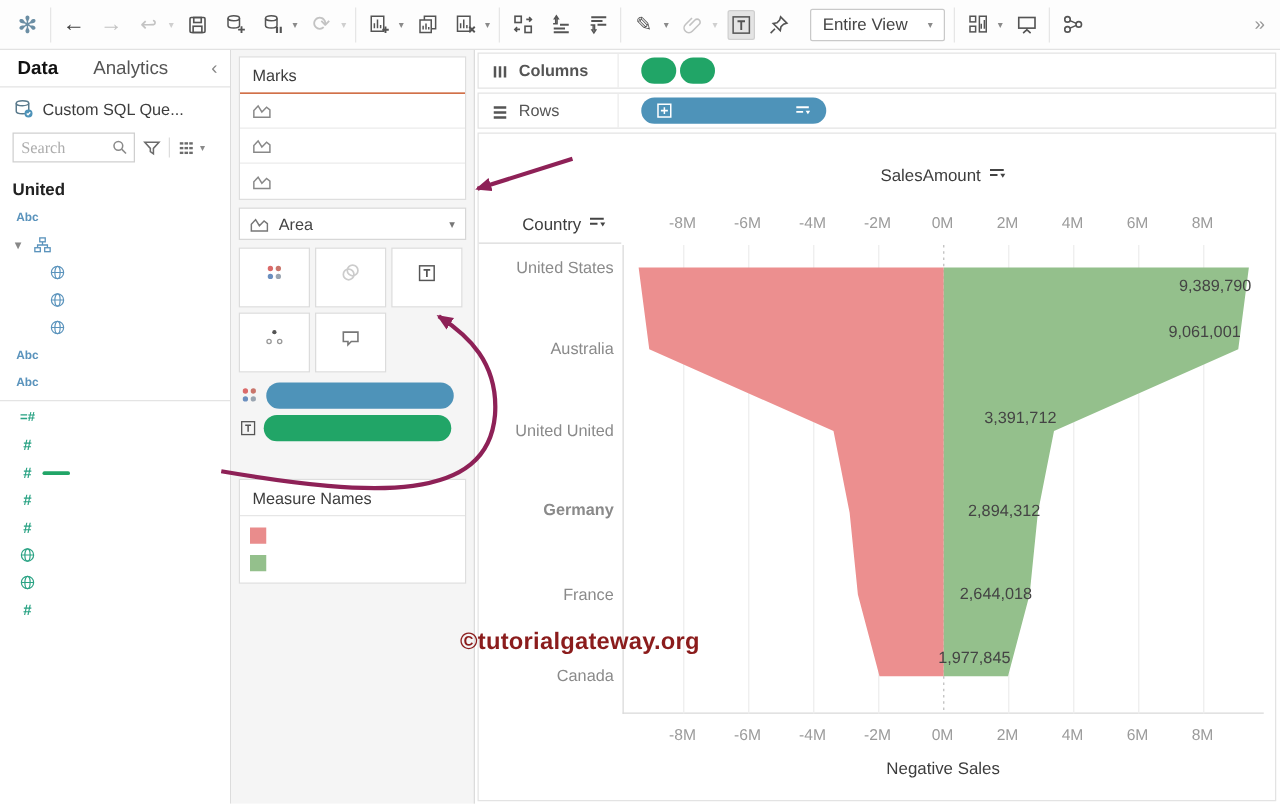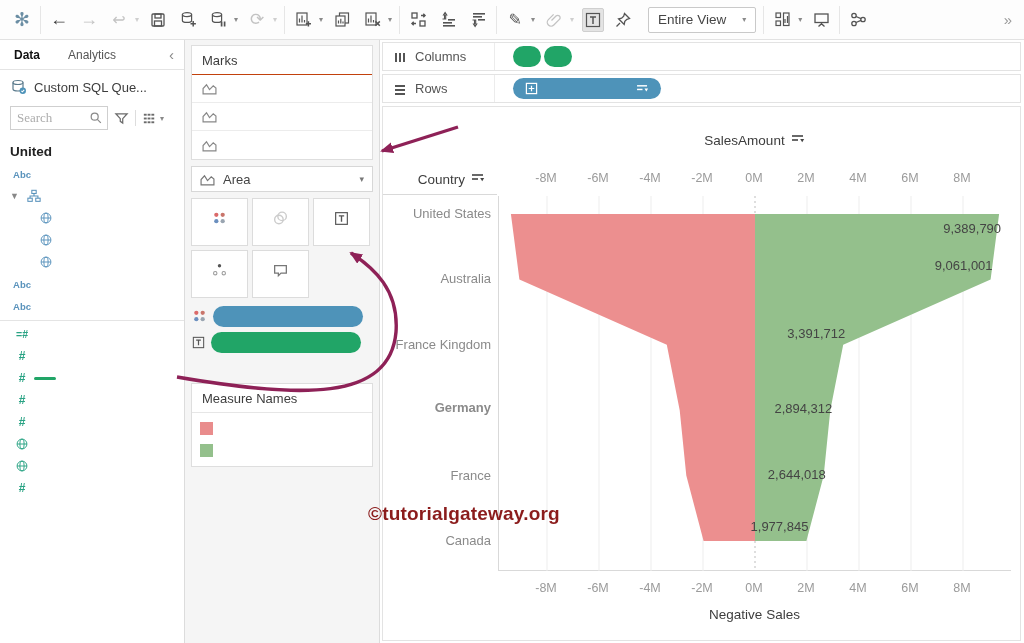--- a/index.html
+++ b/index.html
@@ -20,21 +20,21 @@
   .tb-caret.disabled { color:#cfcfcf; }
   #fit-select { display:flex; align-items:center; gap:16px; border:1px solid #c9c9c9; border-radius:2px;
                 background:#fff; height:26px; padding:0 9px; color:#454545; font-size:13.5px; cursor:pointer; }
   #fit-select .tb-caret { margin-left:0; }
   #toolbar-more { margin-left:auto; color:#9a9a9a; font-size:15px; padding-right:8px; }
 
   
   #data-pane { position:absolute; top:40px; left:0; width:185px; height:603px; background:#fff;
                border-right:1px solid #dcdcdc; }
   #pane-tabs { display:flex; align-items:center; height:30px; border-bottom:1px solid #e4e4e4; }
-  .pane-tab { padding:0 14px; height:30px; display:flex; align-items:center; font-size:12px; color:#555; cursor:pointer; }
+  .pane-tab { padding:0 14px; height:30px; display:flex; align-items:center; font-size:15px; color:#555; cursor:pointer; }
   .pane-tab.active { font-weight:bold; color:#111; }
   #pane-collapse { margin-left:auto; padding:0 10px; color:#888; font-size:15px; cursor:pointer; }
   #connection-row { display:flex; align-items:center; gap:6px; padding:8px 8px 6px 10px; color:#3d3d3d; }
   #search-row { display:flex; align-items:center; gap:5px; padding:4px 8px 6px 10px; }
   #search-box { flex:0 0 98px; display:flex; align-items:center; border:1px solid #cfcfcf; height:24px; padding:0 4px 0 6px; }
   #search-box input { border:none; outline:none; width:72px; font-size:13px; color:#7f1d1d;
                       font-family:Liberation Serif, serif; background:transparent; }
   #search-box input::placeholder { color:#adadad; }
   .mini-icon { display:flex; align-items:center; color:#6b6b6b; }
   #folders-header { padding:8px 10px 4px 10px; font-weight:bold; color:#222; font-size:13.5px; }
@@ -78,21 +78,21 @@
   #legend-title { padding:7px 10px 6px; color:#3d3d3d; border-bottom:1px solid #e6e6e6; }
   .legend-row { display:flex; align-items:center; gap:8px; height:22px; padding:0 8px; color:#555; }
   .legend-row:first-of-type { margin-top:4px; }
   .legend-swatch { width:13px; height:13px; flex:0 0 13px; }
   #legend-card { padding-bottom:5px; }
 
   
   #sheet { position:absolute; top:40px; left:380px; width:644px; height:603px; background:#fff; }
   .shelf { position:absolute; left:2px; width:639px; height:29px; border:1px solid #e3e3e3; background:#fff;
            display:flex; align-items:center; }
-  #shelf-columns { top:2px; }
+  #shelf-columns { top:2px;font-weight:bold; }
   #shelf-rows { top:34px; }
   .shelf-label-cell { width:112px; display:flex; align-items:center; gap:8px; padding-left:10px; color:#555;
                       border-right:1px solid #ececec; height:100%; }
   .shelf-content { display:flex; align-items:center; gap:3px; padding-left:18px; }
   .shelf-pill { height:21px; border-radius:11px; color:#fff; font-size:12.5px; font-weight:bold;
                 display:flex; align-items:center; gap:7px; padding:0 14px; cursor:pointer; }
   .shelf-pill.green { background:#21a567; }
   .shelf-pill.blue { background:#4e93b9; padding:0 12px; width:148px; }
   .shelf-pill .grow { flex:1; }
 
@@ -710,21 +710,21 @@
           <text x="493.6" y="73.9" text-anchor="end" font-size="13" fill="#444" font-family="Liberation Sans, sans-serif">9,061,001</text>
           <text x="346.2" y="142.3" text-anchor="end" font-size="13" fill="#444" font-family="Liberation Sans, sans-serif">3,391,712</text>
           <text x="333.3" y="216.7" text-anchor="end" font-size="13" fill="#444" font-family="Liberation Sans, sans-serif">2,894,312</text>
           <text x="326.7" y="283.1" text-anchor="end" font-size="13" fill="#444" font-family="Liberation Sans, sans-serif">2,644,018</text>
           <text x="309.4" y="334.5" text-anchor="end" font-size="13" fill="#444" font-family="Liberation Sans, sans-serif">1,977,845</text>
         </svg>
       </div>
     <div id="country-labels">
         <div class="country-label" style="top:99px;">United States</div>
         <div class="country-label" style="top:164.4px;">Australia</div>
-        <div class="country-label" style="top:229.8px;">France Kingdom</div>
+        <div class="country-label" style="top:229.8px;">United United</div>
         <div class="country-label" style="top:293px;font-weight:bold;">Germany</div>
         <div class="country-label" style="top:360.6px;">France</div>
         <div class="country-label" style="top:426px;">Canada</div>
       </div>
     <div id="bottom-ticks">
         <div class="tick" style="left:141px;top:474px;">-8M</div>
         <div class="tick" style="left:193px;top:474px;">-6M</div>
         <div class="tick" style="left:245px;top:474px;">-4M</div>
         <div class="tick" style="left:297px;top:474px;">-2M</div>
         <div class="tick" style="left:349px;top:474px;">0M</div>

